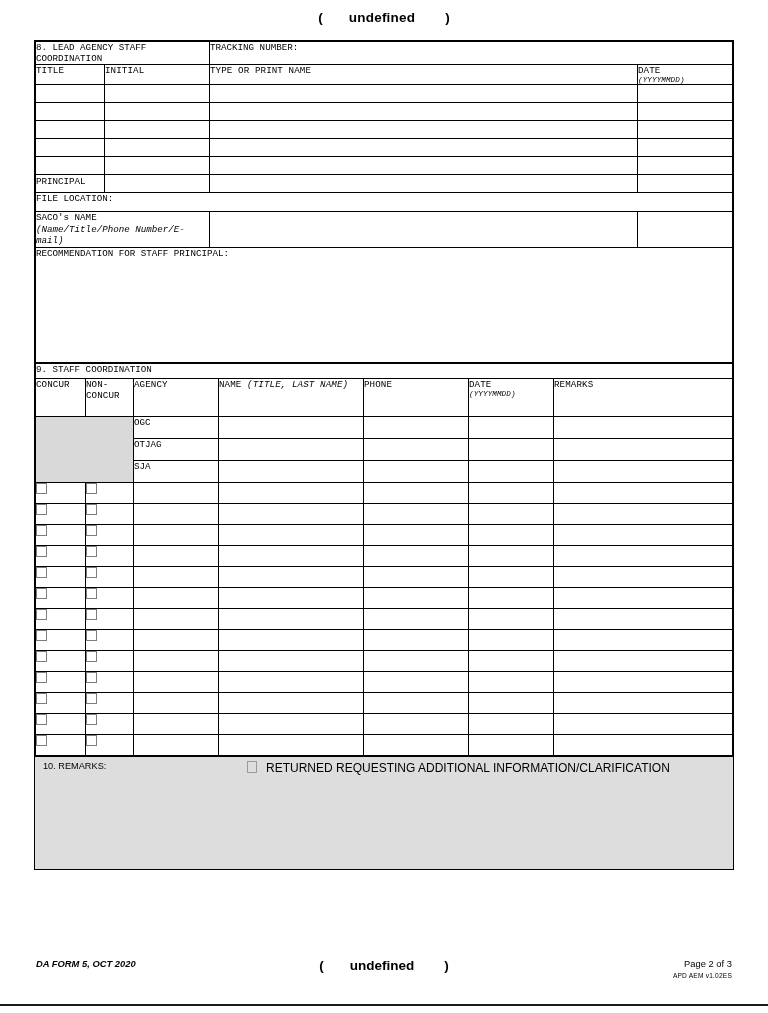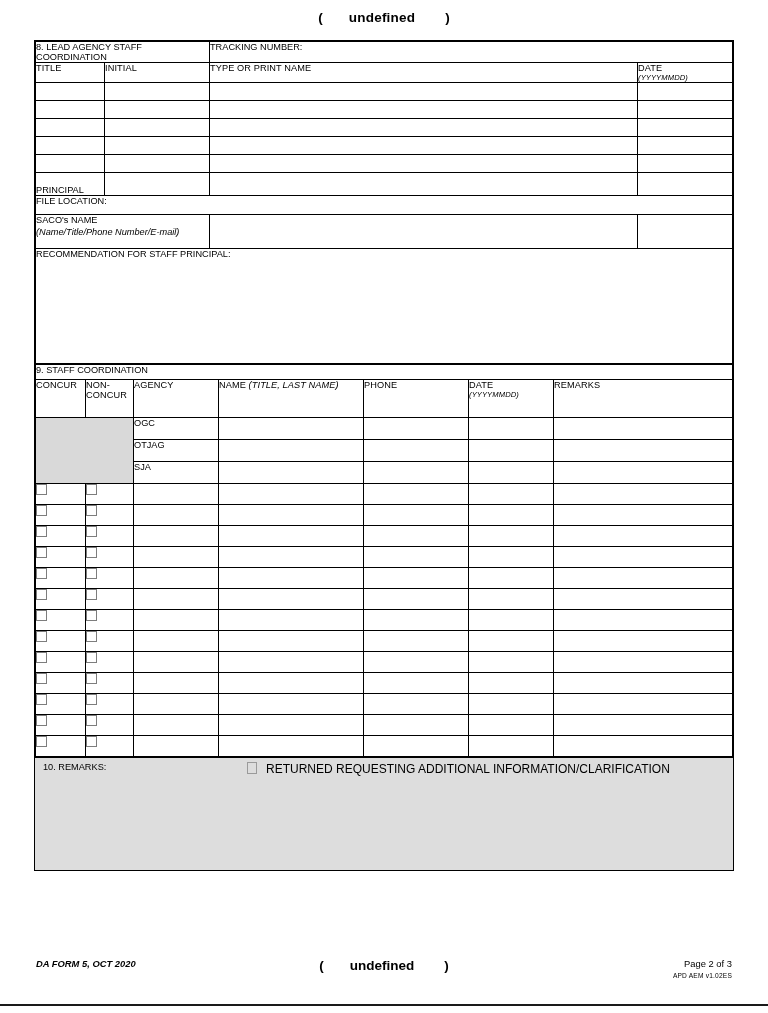--- a/index.html
+++ b/index.html
@@ -44,20 +44,21 @@
     width: 700px;
     border: 1.6px solid #000;
     box-sizing: border-box;
     background: #fff;
   }
 
   table.ft {
     border-collapse: collapse;
     width: 100%;
     table-layout: fixed;
+    font-family: Liberation Mono, monospace;
   }
   table.ft td, table.ft th {
     border: 0.8px solid #000;
     padding: 0;
     vertical-align: top;
     font-size: 9.2px;
     font-weight: normal;
     text-align: left;
     box-sizing: border-box;
   }
@@ -264,21 +265,21 @@
         <td class="rowcell"></td>
       </tr>
       <tr>
         <td class="rowcell"></td>
         <td class="rowcell" colspan="2"></td>
         <td class="rowcell" colspan="2"></td>
         <td class="rowcell"></td>
       </tr>
 
       <tr>
-        <td class="rowcell pad" style="font-size:9.2px;padding-top:12px;">PRINCIPAL</td>
+        <td class="rowcell pad" style="font-size:9.2px;padding-top:1px;">PRINCIPAL</td>
         <td class="rowcell" colspan="2"></td>
         <td class="rowcell" colspan="2"></td>
         <td class="rowcell"></td>
       </tr>
 
 
       <tr>
         <td class="lbl-sm" colspan="6" style="height:19px;">FILE LOCATION:</td>
       </tr>
 

